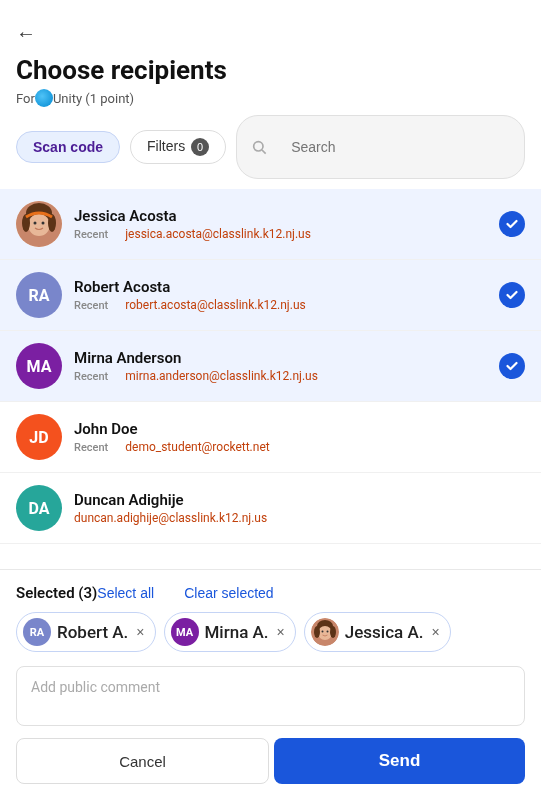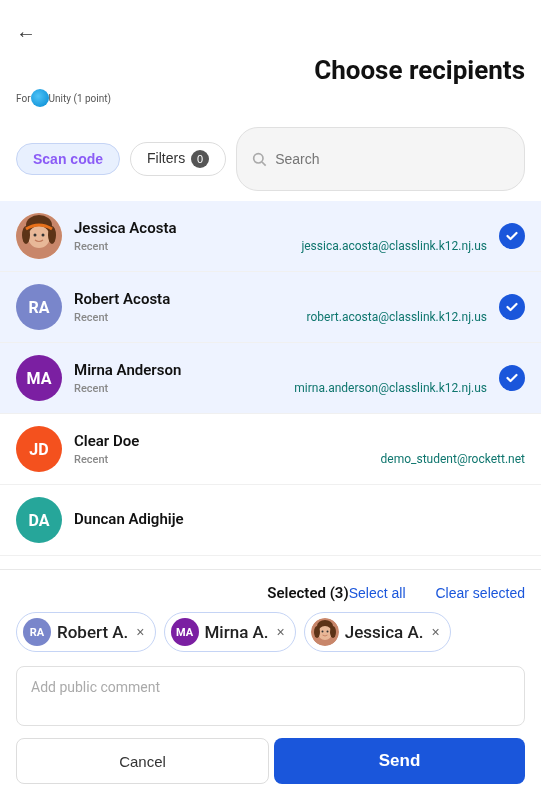--- a/index.html
+++ b/index.html
@@ -31,29 +31,27 @@
     }
     .back-arrow {
       font-size: 20px;
       color: #333;
     }
     .page-title {
       font-size: 26px;
       font-weight: 700;
       color: #111;
       margin-bottom: 4px;
-      text-align: right;
     }
     .for-row {
       display: flex;
       align-items: center;
       gap: 0;
-      font-size: 10px;
+      font-size: 13px;
       color: #555;
-      margin-bottom: 12px;
     }
     .unity-icon {
       width: 18px;
       height: 18px;
       border-radius: 50%;
       background: radial-gradient(circle at 40% 40%, #4fc3f7, #0288d1);
       display: inline-block;
       flex-shrink: 0;
     }
     .toolbar {
@@ -62,21 +60,21 @@
       gap: 10px;
       padding: 0 16px 10px 16px;
     }
     .btn-scan {
       background: #e8f0fe;
       border: 1.5px solid #c5d4f5;
       border-radius: 20px;
       padding: 7px 16px;
       font-size: 14px;
       font-weight: 600;
-      color: #8b5cf6;
+      color: #4c1d95;
       cursor: pointer;
       white-space: nowrap;
     }
     .btn-filters {
       background: #fff;
       border: 1.5px solid #ddd;
       border-radius: 20px;
       padding: 7px 16px;
       font-size: 14px;
       font-weight: 500;
@@ -99,21 +97,21 @@
       justify-content: center;
     }
     .search-box {
       flex: 1;
       display: flex;
       align-items: center;
       background: #f5f5f5;
       border: 1.5px solid #e0e0e0;
       border-radius: 22px;
       padding: 23px 14px;
-      gap: 8px;
+      gap: 24px;
     }
     .search-icon-svg {
       flex-shrink: 0;
       color: #aaa;
     }
     .search-input {
       border: none;
       background: transparent;
       outline: none;
       font-size: 14px;
@@ -170,31 +168,30 @@
       font-size: 15px;
       font-weight: 600;
       color: #111;
       margin-bottom: 2px;
     }
     .recipient-meta {
       font-size: 12px;
       color: #777;
       display: flex;
       align-items: center;
-      gap: 8px;
-      justify-content: space-between;
+      gap: 17px;
     }
     .recent-badge {
       font-size: 11px;
       color: #888;
       font-weight: 500;
     }
     .recipient-email {
       font-size: 12px;
-      color: #0f766e;
+      color: #c2410c;
       white-space: nowrap;
       overflow: hidden;
       text-overflow: ellipsis;
     }
     .check-circle {
       width: 26px;
       height: 26px;
       border-radius: 50%;
       background: #1a56db;
       display: flex;
@@ -206,21 +203,21 @@
       color: #fff;
     }
     .bottom-panel {
       border-top: 1px solid #e8e8e8;
       background: #fff;
       padding: 14px 16px 0 16px;
     }
     .selected-header {
       display: flex;
       align-items: center;
-      justify-content: flex-end;
+      justify-content: flex-start;
       margin-bottom: 10px;
     }
     .selected-count {
       font-size: 15px;
       font-weight: 600;
       color: #111;
     }
     .header-actions {
       display: flex;
       gap: 30px;
@@ -432,32 +429,35 @@
       <div class="check-circle">
         <svg width="14" height="14" viewBox="0 0 14 14" fill="none">
           <path d="M2.5 7L5.5 10L11.5 4" stroke="white" stroke-width="2.2" stroke-linecap="round" stroke-linejoin="round"></path>
         </svg>
       </div>
     </div>
 
     <div class="recipient-item">
       <div class="avatar avatar-jd">JD</div>
       <div class="recipient-info">
-        <div class="recipient-name">Clear Doe</div>
+        <div class="recipient-name">John Doe</div>
         <div class="recipient-meta">
           <span class="recent-badge">Recent</span>
           <span class="recipient-email">demo_student@rockett.net</span>
         </div>
       </div>
     </div>
 
     <div class="recipient-item">
       <div class="avatar avatar-da">DA</div>
       <div class="recipient-info">
         <div class="recipient-name">Duncan Adighije</div>
+        <div class="recipient-meta">
+          <span class="recipient-email">duncan.adighije@classlink.k12.nj.us</span>
+        </div>
       </div>
     </div>
 
   </div>
 
   <div class="bottom-panel">
 
     <div class="selected-header">
       <span class="selected-count">Selected (3)</span>
       <div class="header-actions">

